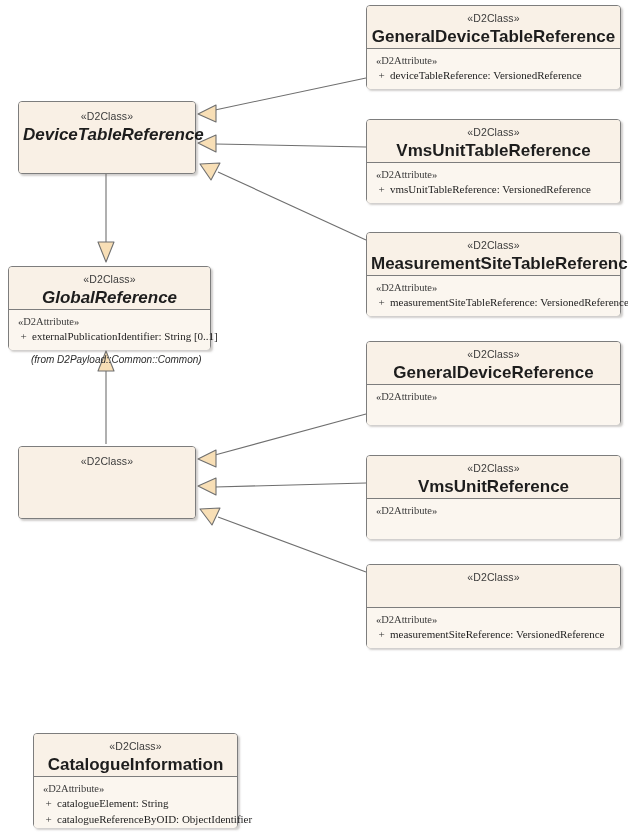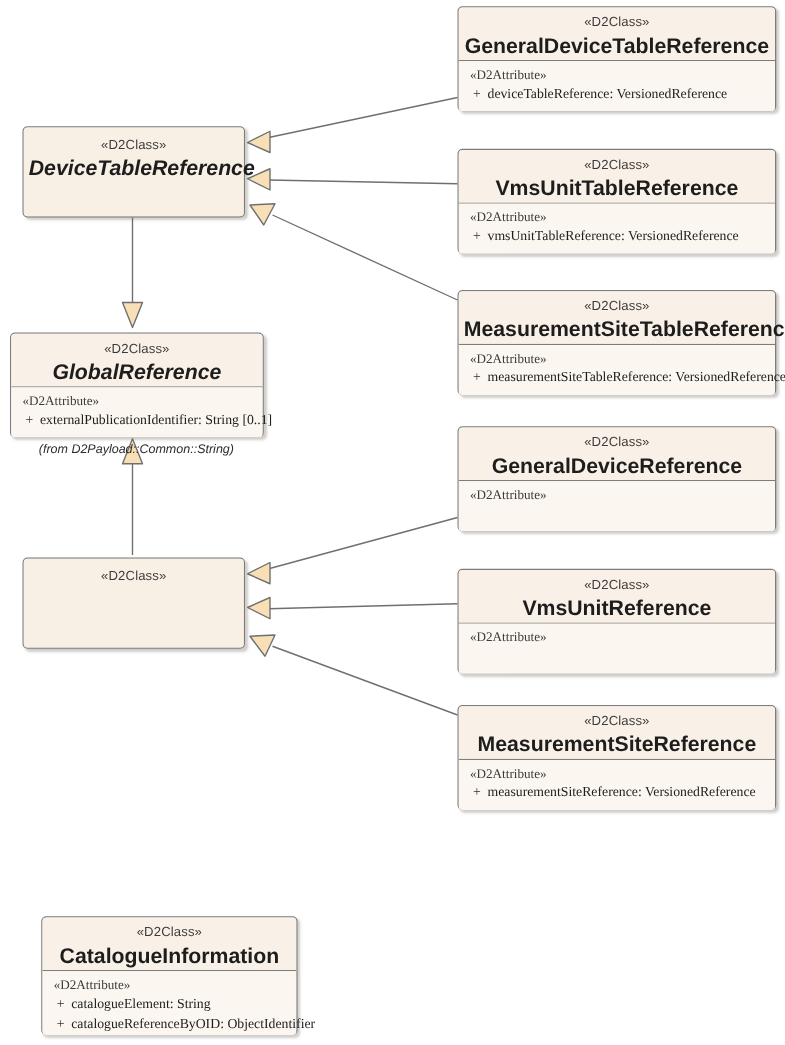--- a/index.html
+++ b/index.html
@@ -235,21 +235,21 @@
       <span class="class-name abstract">GlobalReference</span>
     </div>
     <div class="uml-body" style="height:40px; background:#fbf6ef;">
       <div class="attr-stereotype">«D2Attribute»</div>
       <div class="attr-row">
         <span class="attr-vis">+</span><span class="attr-text">externalPublicationIdentifier: String [0..1]</span>
       </div>
     </div>
   </div>
 
-  <div class="from-note" style="left:31px; top:354px;">(from D2Payload::Common::String)</div>
+  <div class="from-note" style="left:31px; top:354px;">(from D2Payload::Common::Common)</div>
 
   <div class="uml-class has-body" style="left:366px; top:341px; width:255px; height:84px;">
     <div class="uml-header tint-header" style="height:43px;">
       <span class="stereotype">«D2Class»</span>
       <span class="class-name">GeneralDeviceReference</span>
     </div>
     <div class="uml-body tint-body" style="height:40px;">
       <div class="attr-stereotype">«D2Attribute»</div>
     </div>
   </div>
@@ -260,21 +260,20 @@
       <span class="class-name">VmsUnitReference</span>
     </div>
     <div class="uml-body tint-body" style="height:40px;">
       <div class="attr-stereotype">«D2Attribute»</div>
     </div>
   </div>
 
   <div class="uml-class has-body" style="left:366px; top:564px; width:255px; height:84px;">
     <div class="uml-header tint-header" style="height:43px;">
       <span class="stereotype">«D2Class»</span>
-      <span class="class-name">MeasurementSiteReference</span>
     </div>
     <div class="uml-body tint-body" style="height:40px;">
       <div class="attr-stereotype">«D2Attribute»</div>
       <div class="attr-row">
         <span class="attr-vis">+</span><span class="attr-text">measurementSiteReference: VersionedReference</span>
       </div>
     </div>
   </div>
 
   <div class="uml-class no-body" style="left:18px; top:446px; width:178px; height:73px;">

